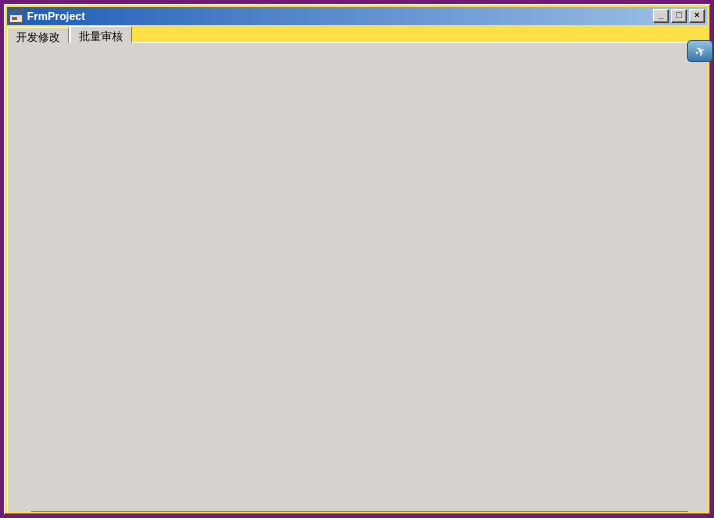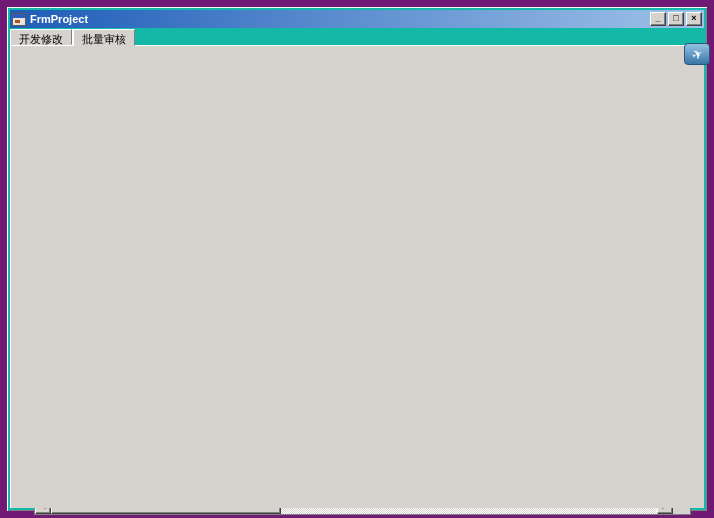--- a/index.html
+++ b/index.html
@@ -1,37 +1,37 @@
 <!DOCTYPE html>
 <html><head>
 <meta charset="utf-8">
 <style>
   * { margin:0; padding:0; box-sizing:border-box; }
   html,body { width:714px; height:518px; overflow:hidden; }
   body { font-family:"Liberation Sans","DejaVu Sans",sans-serif; background:#808080; }
 
-  .window { position:relative; width:714px; height:518px; background:#14b8a6;
-            border:7px solid #701a75; box-shadow: inset 1px 1px 0 #fff, inset -1px -1px 0 #808080; }
+  .window { position:relative; width:714px; height:518px; background:#fde047;
+            border:4px solid #701a75; box-shadow: inset 1px 1px 0 #fff, inset -1px -1px 0 #808080; }
 
   
   .titlebar { position:absolute; left:3px; top:3px; right:3px; height:18px;
               background:linear-gradient(to right,#1e5cb8,#9fc2e8);
               display:flex; align-items:center; padding:0 2px; }
   .app-icon { width:14px; height:13px; margin-right:4px; position:relative;
               background:#e8e4dc; border:1px solid #5a5a5a; }
   .app-icon::before { content:""; position:absolute; left:0; top:0; right:0; height:4px; background:#2a5dbd; }
   .app-icon::after  { content:""; position:absolute; left:2px; bottom:2px; width:5px; height:3px; background:#b05020; }
   .title { color:#fff; font-weight:bold; font-size:11px; flex:1; white-space:nowrap; }
   .winbtns { display:flex; gap:2px; }
   .winbtn { width:16px; height:14px; background:#d6d3ce; border:1px solid;
             border-color:#fff #404040 #404040 #fff; box-shadow: inset -1px -1px 0 #808080;
             font-size:9px; line-height:11px; text-align:center; color:#000; font-weight:bold; cursor:default; }
 
   
-  .tabstrip { position:absolute; left:3px; top:22px; height:17px; display:flex; align-items:flex-start; z-index:3;font-family:Liberation Mono, monospace; }
+  .tabstrip { position:absolute; left:3px; top:22px; height:17px; display:flex; align-items:center; z-index:3;font-family:Liberation Mono, monospace; }
   .tab { height:16px; padding:2px 8px 0 8px; font-size:11px; color:#000; background:#d6d3ce;
          border:1px solid; border-color:#fff #808080 #d6d3ce #fff; margin-right:1px; white-space:nowrap; }
   .tab.active { height:17px; border-bottom:1px solid #d6d3ce; position:relative; z-index:4;
                 box-shadow:-1px 0 0 #fff; }
   .tabpage { position:absolute; left:3px; right:3px; top:38px; bottom:3px; background:#d6d3ce;
              border-top:1px solid #fff; border-left:1px solid #fff; z-index:1; }
 
   
   .flybtn { position:absolute; top:36px; right:-3px; width:26px; height:22px;
             border-radius:4px; border:1px solid #28567e;

